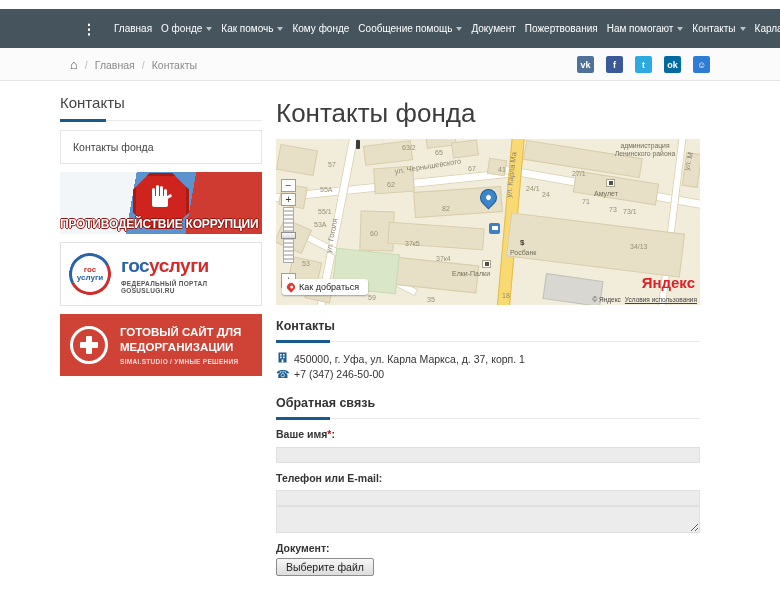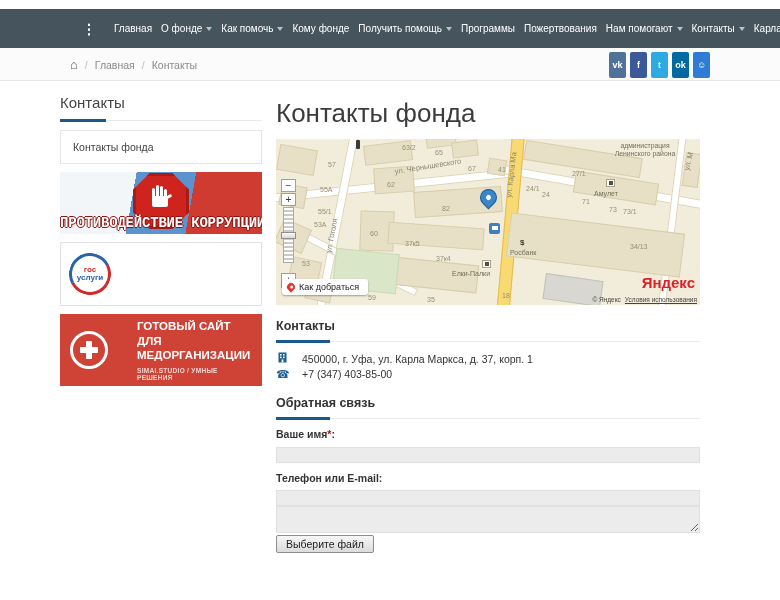--- a/index.html
+++ b/index.html
@@ -20,22 +20,22 @@
   .search::before { content:""; position:absolute; width:8px; height:8px; border:2px solid #fff; border-radius:50%; left:0; top:0; }
   .search::after  { content:""; position:absolute; width:2px; height:6px; background:#fff; transform:rotate(-45deg); left:10px; top:9px; }
 
   
   .bcbar { height:33px; background:#fbfbfb; border-bottom:1px solid #e6e6e6; }
   .bc-inner { display:flex; align-items:center; height:33px; padding:0 10px; }
   .home { font-size:13px; color:#555; line-height:1; cursor:pointer; }
   .bc-item { font-size:10.5px; color:#8a8a8a; }
   .bc-item::before { content:"/"; color:#bbb; margin:0 7px; }
   .social { margin-left:auto; display:flex; gap:4px; }
-  .soc { width:17px; height:26px; border-radius:2px; display:flex; align-items:center; justify-content:center;
-         color:#fff; font-size:9px; font-weight:bold; cursor:pointer; }
+  .soc { width:17px; height:17px; border-radius:2px; display:flex; align-items:center; justify-content:center;
+         color:#fff; font-size:9px; font-weight:bold; cursor:pointer;margin-left:8px; }
 
   
   .container { display:flex; gap:14px; padding-top:13px; }
   .sidebar { width:202px; flex:0 0 202px; }
   .main { width:424px; flex:0 0 424px; }
 
   .side-h { font-size:15px; color:#444; padding-bottom:9px; border-bottom:1px solid #eaeaea; position:relative; }
   .side-h::after, .sec-h::after { content:""; position:absolute; left:0; bottom:-2px; height:3px; background:#19598c; }
   .side-h::after { width:46px; }
   .side-menu { border:1px solid #e5e5e5; margin-top:9px; background:#fff; }
@@ -46,33 +46,33 @@
   .octagon { position:absolute; left:73px; top:1px; width:56px; height:56px; background:#cf241e;
              clip-path:polygon(30% 0,70% 0,100% 30%,100% 70%,70% 100%,30% 100%,0 70%,0 30%);
              box-shadow:inset 0 0 0 3px #a81b16; }
   .hand { position:absolute; left:18px; top:12px; width:20px; height:24px; }
   .hand i { position:absolute; background:#fff; border-radius:2px; }
   .palm { left:1px; top:11px; width:16px; height:11px; }
   .f1 { left:1px; top:3px; width:3px; height:10px; } .f2 { left:5px; top:0; width:3px; height:12px; }
   .f3 { left:9px; top:1px; width:3px; height:11px; } .f4 { left:13px; top:4px; width:3px; height:9px; }
   .thumb { left:15px; top:10px; width:6px; height:3px; transform:rotate(-30deg); }
   .b-corr-caption { position:absolute; left:0; right:0; bottom:3px; text-align:left; color:#fff;
-      font-size:14px; font-weight:800; letter-spacing:-0.2px; white-space:nowrap;
-      text-shadow:-1px 0 #8e1410,1px 0 #8e1410,0 -1px #8e1410,0 1px #8e1410;font-family:Liberation Mono, monospace; }
+      font-size:12px; font-weight:800; letter-spacing:-0.2px; white-space:nowrap;
+      text-shadow:-1px 0 #8e1410,1px 0 #8e1410,0 -1px #8e1410,0 1px #8e1410; }
 
   .b-gu { height:64px; background:#fff; border:1px solid #e2e2e2; display:flex; align-items:center; gap:10px; padding:0 8px; }
   .gu-logo { width:42px; height:42px; border-radius:50%; border:3px solid #2a63a8; border-right-color:#d32a2a;
              border-bottom-color:#d32a2a; transform:rotate(18deg); display:flex; align-items:center; justify-content:center; flex:0 0 42px; }
   .gu-logo-in { transform:rotate(-18deg); text-align:center; font-size:8px; font-weight:bold; line-height:1.05; }
   .gu-l1 { color:#d32a2a; } .gu-l2 { color:#2a63a8; }
   .gu-title { font-size:19px; font-weight:bold; letter-spacing:-0.5px; }
   .gu-t1 { color:#2a63a8; } .gu-t2 { color:#d32a2a; }
   .gu-sub { font-size:6.5px; color:#555; letter-spacing:0.3px; margin-top:3px; font-weight:bold; }
 
-  .b-med { height:72px; background:#cf4337; display:flex; align-items:center; gap:29px; padding:0 10px; }
+  .b-med { height:62px; background:#cf4337; display:flex; align-items:center; gap:12px; padding:0 10px; }
   .med-circle { width:38px; height:38px; border:3px solid #fff; border-radius:50%; position:relative; flex:0 0 38px; }
   .med-circle i { position:absolute; background:#fff; border-radius:1px; }
   .med-h { left:7px; top:13px; width:18px; height:6px; } .med-v { left:13px; top:7px; width:6px; height:18px; }
   .med-t { color:#fff; font-size:11.5px; font-weight:800; line-height:1.25; }
   .med-sub { font-size:6.5px; color:rgba(255,255,255,0.78); margin-top:4px; font-weight:bold; letter-spacing:0.3px; }
 
   
   .page-title { font-size:26px; color:#3c3c3c; font-weight:400; margin:4px 0 10px; }
 
   .map { position:relative; width:424px; height:166px; background:#f2edda; overflow:hidden; cursor:grab; }
@@ -111,21 +111,21 @@
   .routebtn .rpin::after { content:""; position:absolute; left:2.5px; top:2.5px; width:3px; height:3px; background:#fff; border-radius:50%; }
   .routebtn span { font-size:9px; color:#222; }
   .ylogo { position:absolute; right:5px; bottom:14px; font-size:15px; font-weight:bold; color:#e01e26; z-index:6; }
   .ycopy { position:absolute; right:3px; bottom:2px; font-size:6.5px; color:#444; z-index:6; display:flex; gap:4px; }
   .ycopy .terms { text-decoration:underline; cursor:pointer; }
 
   .sec-h { font-size:12.5px; font-weight:bold; color:#333; padding-bottom:8px; border-bottom:1px solid #eaeaea; position:relative; }
   .sec-h::after { width:54px; }
   .contacts { margin-top:14px; }
   .c-rows { margin-top:10px; }
-  .c-row { display:flex; align-items:center; gap:14px; font-size:10.5px; color:#333; margin-bottom:3px; }
+  .c-row { display:flex; align-items:center; gap:6px; font-size:10.5px; color:#333; margin-bottom:3px; }
   .c-ico { width:12px; text-align:center; flex:0 0 12px; }
   .phone-glyph { color:#1d5e8f; font-size:11px; line-height:1; }
   .email-link { color:#2f7cb5; text-decoration:none; cursor:pointer; }
 
   .form { margin-top:16px; }
   .f-label { display:block; font-size:10.5px; font-weight:bold; color:#333; margin:9px 0 4px; }
   .req { color:#c00; }
   .f-input { width:100%; height:16px; background:#ececec; border:1px solid #e0e0e0; font-size:10px; padding:0 4px; }
   .f-area { width:100%; height:27px; background:#ececec; border:1px solid #e0e0e0; font-size:10px; padding:2px 4px;
             resize:both; display:block; }
@@ -150,25 +150,25 @@
           <span class="chev"></span>
         </a>
         <a class="nav-item">
           <span>Как помочь</span>
           <span class="chev"></span>
         </a>
         <a class="nav-item">
           <span>Кому фонде</span>
         </a>
         <a class="nav-item">
-          <span>Получить помощь</span>
+          <span>Сообщение помощь</span>
           <span class="chev"></span>
         </a>
         <a class="nav-item">
-          <span>Программы</span>
+          <span>Документ</span>
         </a>
         <a class="nav-item">
           <span>Пожертвования</span>
         </a>
         <a class="nav-item">
           <span>Нам помогают</span>
           <span class="chev"></span>
         </a>
         <a class="nav-item">
           <span>Контакты</span>
@@ -227,20 +227,24 @@
       </div>
       <div class="b-corr-caption">ПРОТИВОДЕЙСТВИЕ КОРРУПЦИИ</div>
     </div>
 
     <div class="banner b-gu">
       <div class="gu-logo">
         <div class="gu-logo-in">
           <div class="gu-l1">гос</div>
           <div class="gu-l2">услуги</div>
         </div>
+      </div>
+      <div>
+        <div class="gu-title"><span class="gu-t1">гос</span><span class="gu-t2">услуги</span></div>
+        <div class="gu-sub">ФЕДЕРАЛЬНЫЙ ПОРТАЛ GOSUSLUGI.RU</div>
       </div>
     </div>
 
     <div class="banner b-med">
       <div class="med-circle">
           <i class="med-h"></i>
           <i class="med-v"></i>
         </div>
       <div>
         <div class="med-t">
@@ -369,36 +373,37 @@
                   <rect x="6" y="2" width="1.6" height="1.6"></rect>
                   <rect x="3" y="4.6" width="1.6" height="1.6"></rect>
                   <rect x="6" y="4.6" width="1.6" height="1.6"></rect>
                   <rect x="4.6" y="7.4" width="1.8" height="3"></rect>
                 </g>
               </svg></span>
           <span>450000, г. Уфа, ул. Карла Маркса, д. 37, корп. 1</span>
         </div>
         <div class="c-row">
           <span class="c-ico phone-glyph">☎</span>
-          <span>+7 (347) 403-85-00</span>
+          <span>+7 (347) 246-50-00</span>
         </div>
       </div>
     </div>
 
     <div class="form">
       <div class="sec-h">Обратная связь</div>
 
       <label class="f-label"><span>Ваше имя</span><span class="req">*</span><span>:</span></label>
       <input class="f-input" type="text" style="">
 
       <label class="f-label">Телефон или E-mail:</label>
       <input class="f-input" type="text" style="">
 
       <textarea class="f-area" style=""></textarea>
 
+      <label class="f-label">Документ:</label>
       <div class="filerow">
         <span class="filebtn">Выберите файл</span>
 
       </div>
 
       
     </div>
   </main>
 </div>
 

